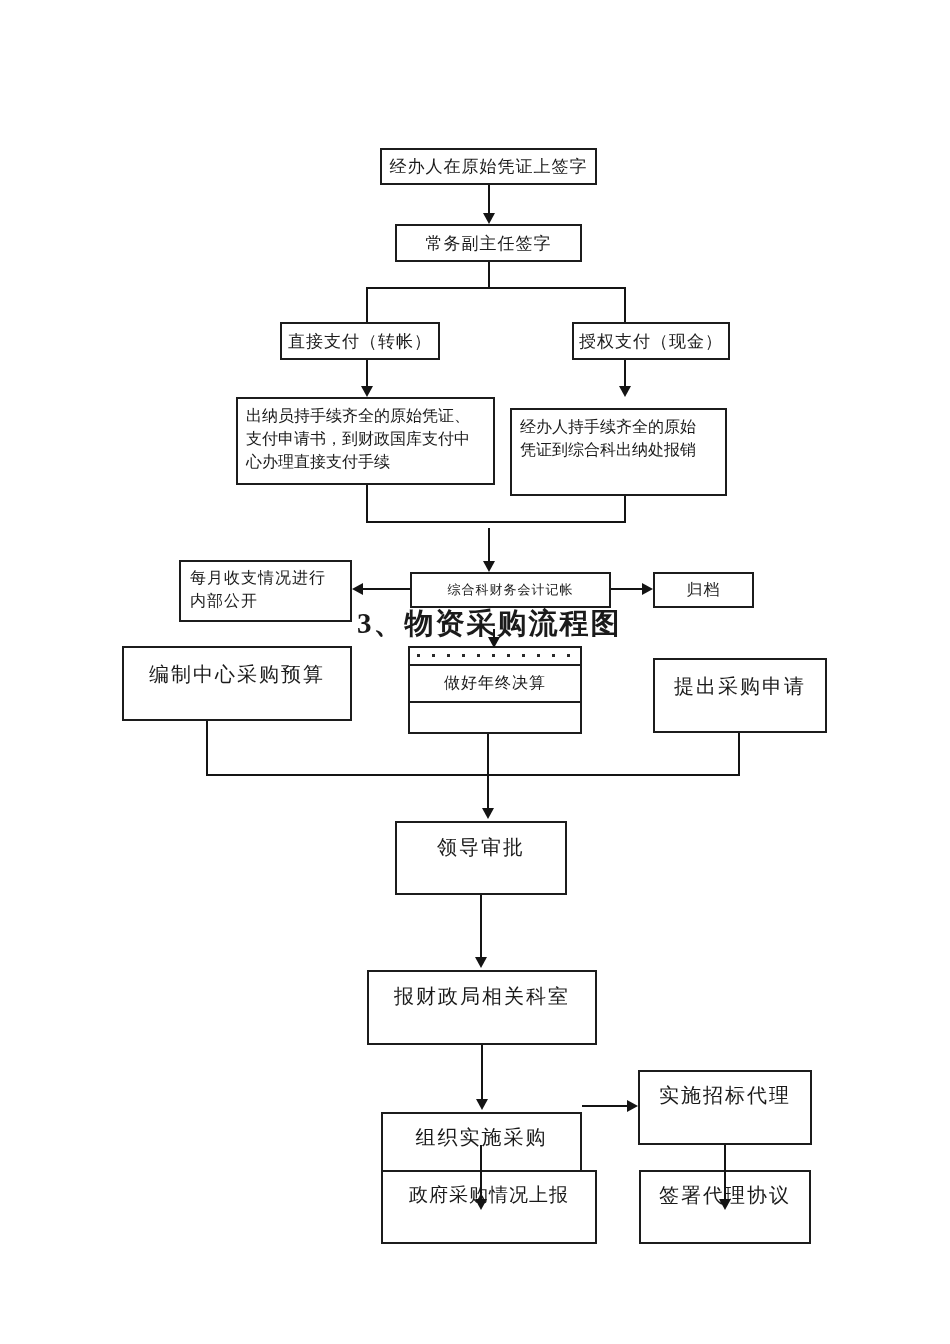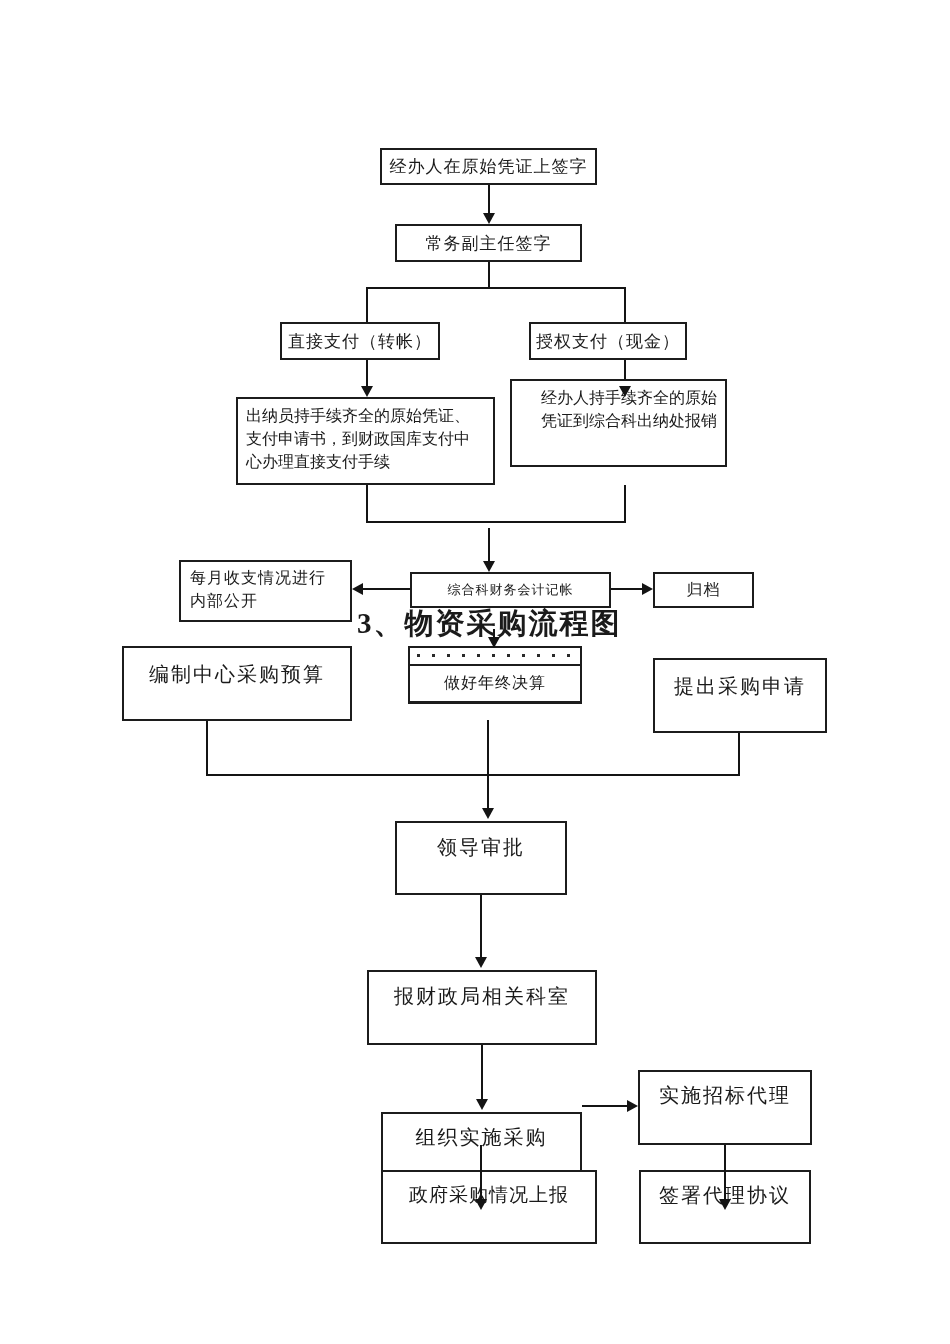--- a/index.html
+++ b/index.html
@@ -51,27 +51,27 @@
 <body>
 
 <div id="page">
 
   <div class="box center fs17" style="left:380px;top:148px;width:217px;height:37px;">经办人在原始凭证上签字</div>
 
   <div class="box center fs17" style="left:395px;top:224px;width:187px;height:38px;">常务副主任签字</div>
 
   <div class="box center fs17" style="left:280px;top:322px;width:160px;height:38px;">直接支付（转帐）</div>
 
-  <div class="box center fs17" style="left:529px;top:322px;width:158px;height:38px;">授权支付（现金）</div>
+  <div class="box center fs17" style="left:572px;top:322px;width:158px;height:38px;">授权支付（现金）</div>
 
   <div class="box fs16 multiline leftalign" style="left:236px;top:397px;width:259px;height:88px;padding:5px 8px;">出纳员持手续齐全的原始凭证、
 支付申请书，到财政国库支付中
 心办理直接支付手续</div>
 
-  <div class="box fs16 multiline leftalign" style="left:510px;top:379px;width:217px;height:88px;padding:5px 8px;text-align:right;">经办人持手续齐全的原始
+  <div class="box fs16 multiline leftalign" style="left:510px;top:408px;width:217px;height:88px;padding:5px 8px;">经办人持手续齐全的原始
 凭证到综合科出纳处报销</div>
 
   <div class="box center" style="left:410px;top:572px;width:201px;height:36px;font-size:13px;letter-spacing:1px;">综合科财务会计记帐</div>
 
   <div class="box fs16 multiline leftalign" style="left:179px;top:560px;width:173px;height:62px;padding:4px 9px;letter-spacing:1px;">每月收支情况进行
 内部公开</div>
 
   <div class="box center" style="left:653px;top:572px;width:101px;height:36px;font-size:16px;letter-spacing:1px;">归档</div>
 
   <div class="vline" style="left:488px;top:185px;height:30px;"></div>
@@ -98,21 +98,21 @@
   <div class="hline" style="left:362px;top:588px;width:48px;"></div>
   <div class="arrow arrow-left" style="left:352px;top:583px;"></div>
 
   <div class="hline" style="left:611px;top:588px;width:33px;"></div>
   <div class="arrow arrow-right" style="left:642px;top:583px;"></div>
 
   <div id="section-title">3、物资采购流程图</div>
 
   <div class="box topalign fs20" style="left:122px;top:646px;width:230px;height:75px;padding-top:13px;">编制中心采购预算</div>
 
-  <div class="box" style="left:408px;top:646px;width:174px;height:58px;">
+  <div class="box" style="left:408px;top:646px;width:174px;height:88px;">
     <div class="row1">
       <div class="ticks"></div>
     </div>
     <div class="row2">做好年终决算</div>
     <div class="row3"></div>
   </div>
 
   <div class="box topalign fs20" style="left:653px;top:658px;width:174px;height:75px;padding-top:13px;">提出采购申请</div>
 
   <div class="box topalign fs20" style="left:395px;top:821px;width:172px;height:74px;padding-top:11px;">领导审批</div>

